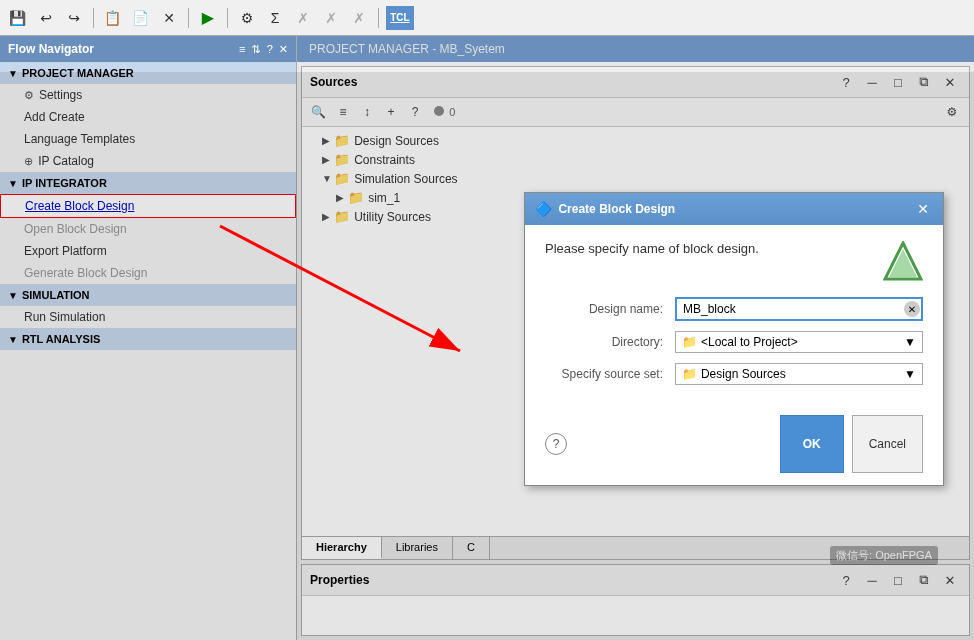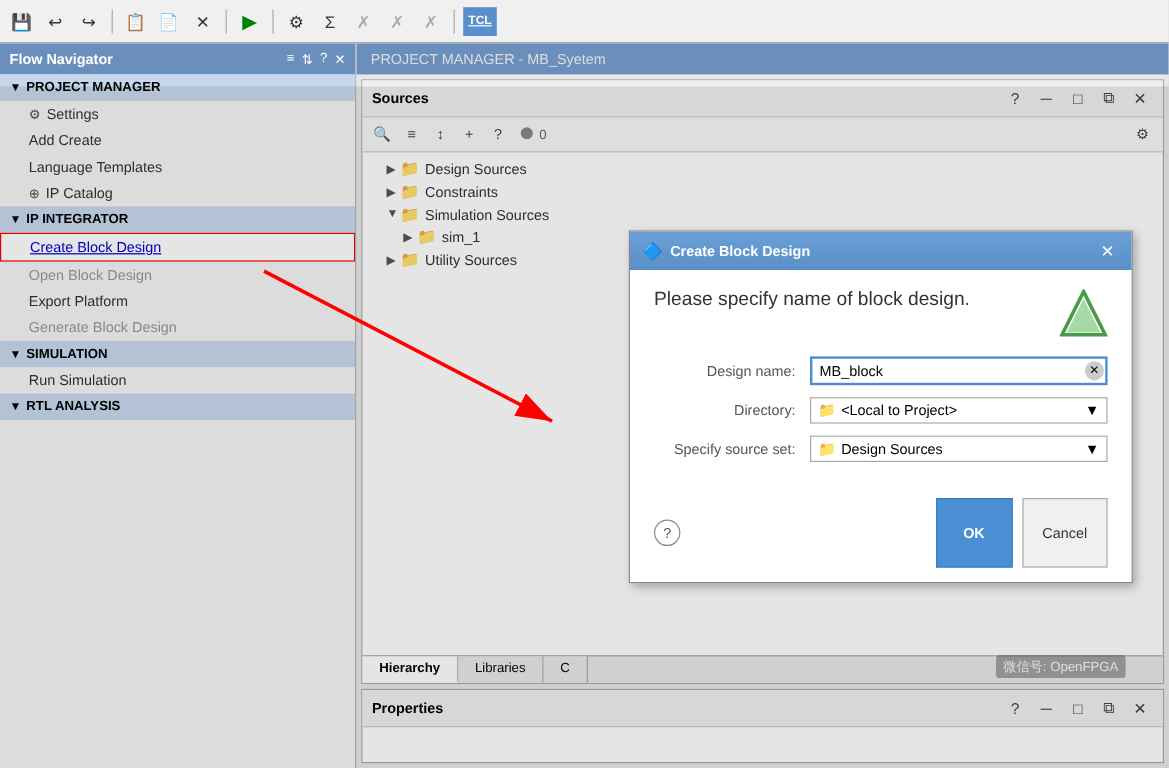--- a/index.html
+++ b/index.html
@@ -176,21 +176,21 @@
       background: white;
       border-bottom: 2px solid white;
       font-weight: bold;
     }
 
     
     #properties-panel {
       background: white;
       border: 1px solid #aaa;
       margin: 0 4px 4px 4px;
-      height: 62px;
+      height: 72px;
       display: flex;
       flex-direction: column;
     }
     #properties-header {
       padding: 4px 8px;
       font-weight: bold;
       font-size: 12px;
       background: #f0f0f0;
       border-bottom: 1px solid #ccc;
       display: flex;
@@ -238,21 +238,21 @@
     .dialog-close-btn {
       background: transparent; border: none; color: white;
       cursor: pointer; font-size: 14px; width: 20px; height: 20px;
       display: flex; align-items: center; justify-content: center;
     }
 
     #dialog-body {
       padding: 16px 20px 12px 20px;
     }
     #dialog-desc {
-      font-size: 16px;
+      font-size: 13px;
       color: #333;
       margin-bottom: 16px;
       display: flex;
       align-items: flex-start;
       justify-content: space-between;
     }
     .vivado-logo {
       width: 40px; height: 40px;
       background: transparent;
       display: flex;

